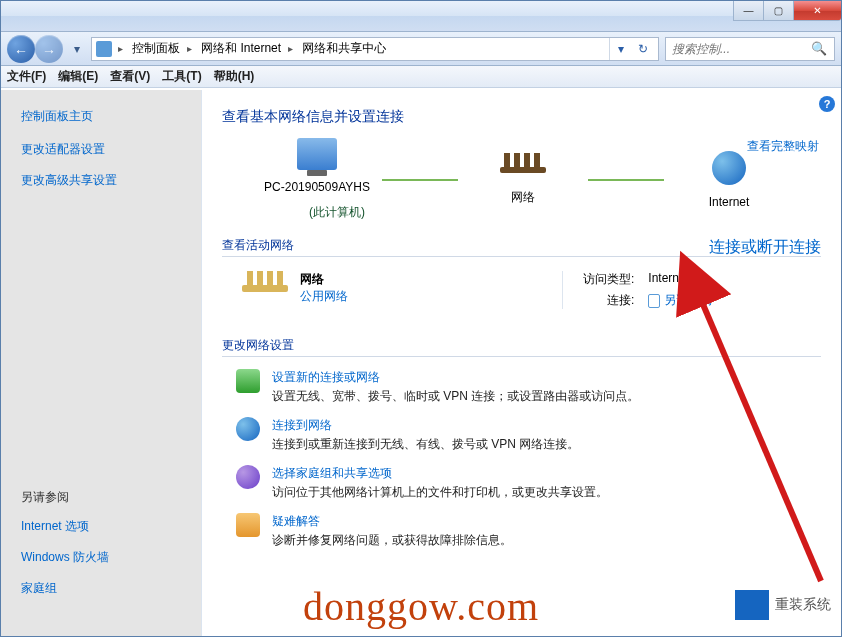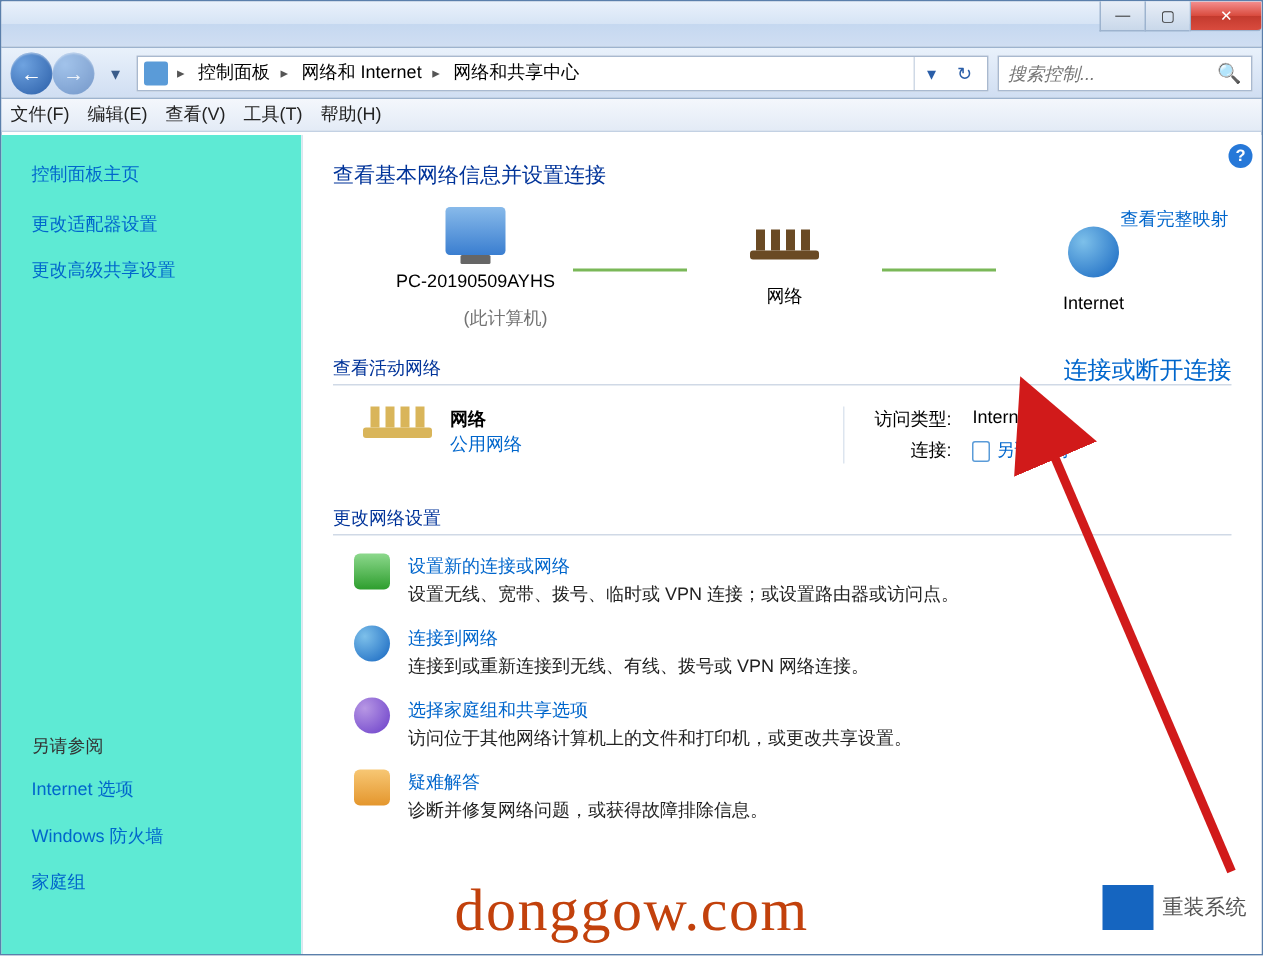--- a/index.html
+++ b/index.html
@@ -105,32 +105,33 @@
   
   .menubar {
     height:22px;
     background: linear-gradient(to bottom, #f4f7fc, #e3ebf6);
     border-bottom:1px solid #c3d1e3;
     display:flex;
     align-items:center;
     padding:0 6px;
     gap:12px;
     font-size:12px;
+    font-weight:bold;
   }
   .menubar .menu-item { color:#222; }
   
   .body-area {
     position:absolute;
     top:89px; 
     bottom:0; left:0; right:0;
     display:flex;
   }
   .sidebar {
     width:200px;
-    background:#5eead4;
+    background:#e5e5e5;
     border-right:0;
     padding:18px 12px 12px 20px;
   }
   .sidebar h3 { font-size:12px; font-weight:normal; color:#003399; margin-bottom:16px; }
   .sidebar a { display:block; color:#0066cc; text-decoration:none; font-size:12px; margin-bottom:14px; }
   .sidebar .seealso-head { color:#333; margin-top: 300px; margin-bottom:12px; }
   .sidebar .seealso a { color:#0066cc; }
   .main {
     flex:1;
     background:#fff;
@@ -153,21 +154,21 @@
   h1.page-title { font-size:14px; color:#003399; font-weight:normal; margin-bottom:12px; }
   .mapbox { display:flex; align-items:center; gap:0; margin:6px 0 10px 30px; }
   .map-node { display:flex; flex-direction:column; align-items:center; width:130px; }
   .map-node .icon-pc { width:40px; height:32px; background:linear-gradient(#88baea,#3a7ed0); border-radius:3px; position:relative; }
   .map-node .icon-pc::after { content:""; position:absolute; bottom:-6px; left:10px; width:20px; height:6px; background:#666; border-radius:1px; }
   .map-node .icon-net { width:50px; height:26px; position:relative; }
   .map-node .icon-net::before { content:""; position:absolute; top:14px; left:2px; width:46px; height:6px; background:#6a4a24; border-radius:2px; }
   .map-node .icon-net::after { content:""; position:absolute; top:0; left:6px; width:6px; height:14px; background:#6a4a24; box-shadow:10px 0 #6a4a24,20px 0 #6a4a24,30px 0 #6a4a24; }
   .map-node .icon-globe { width:34px; height:34px; border-radius:50%; background:radial-gradient(circle at 30% 30%, #7dc0ea, #1565c0); position:relative; }
   .map-node .label { margin-top:10px; text-align:center; }
-  .map-node .sublabel { color:#737373;margin-left:40px; }
+  .map-node .sublabel { color:#14532d;margin-left:40px; }
   .map-line { width:76px; height:2px; background:#7ab858; }
   .maplink { position:absolute; right:22px; top:48px; color:#0066cc; }
   h2.section { font-size:12px; font-weight:normal; color:#003399; margin-top:16px; margin-bottom:8px; border-bottom:1px solid #d0d9e6; padding-bottom:2px; position:relative; }
   h2.section .rightlink { position:absolute; right:0; top:0; color:#0066cc; font-size:16px; }
   .active-net { display:flex; gap:20px; padding:6px 0 12px 20px; }
   .active-left { display:flex; gap:12px; width:300px; }
   .bench-ic { width:46px; height:30px; position:relative; }
   .bench-ic::before { content:""; position:absolute; top:14px; left:0; width:46px; height:7px; background:#d9b55a; border-radius:2px; }
   .bench-ic::after { content:""; position:absolute; top:0; left:5px; width:6px; height:14px; background:#d9b55a; box-shadow:10px 0 #d9b55a,20px 0 #d9b55a,30px 0 #d9b55a; }
   .active-left .netname { font-weight:bold; }

